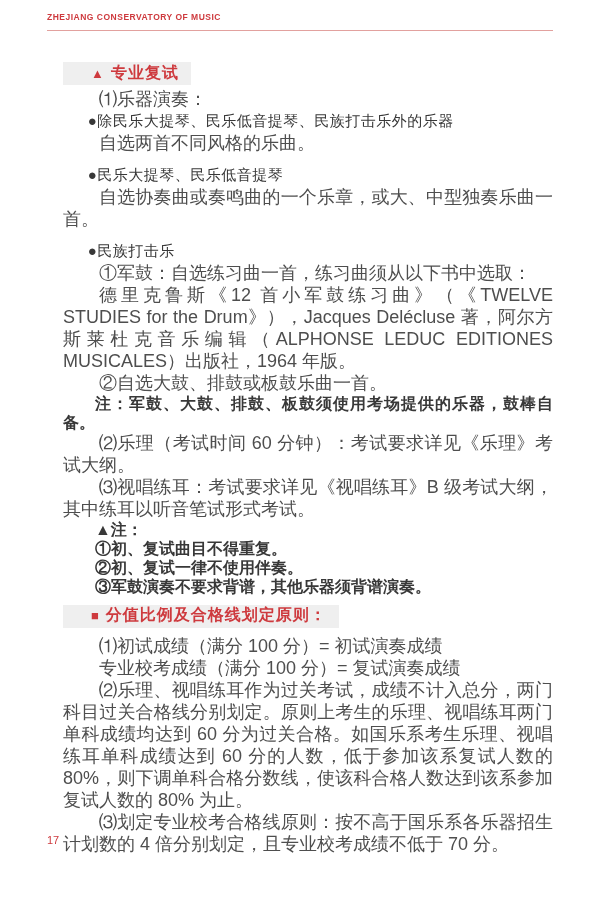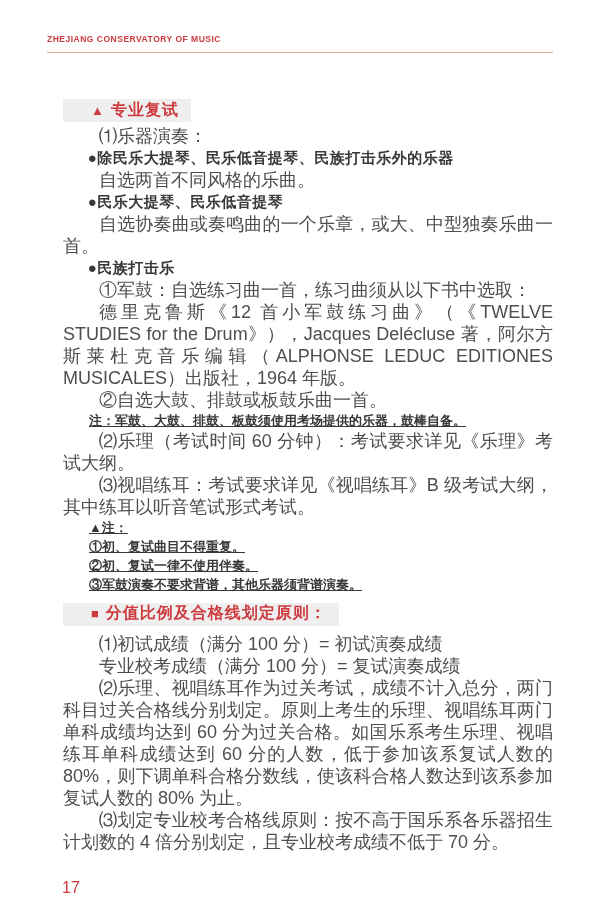--- a/index.html
+++ b/index.html
@@ -1,20 +1,20 @@
 <!DOCTYPE html>
 <html><head>
 <meta charset="utf-8">
 <style>
   html,body{margin:0;padding:0;background:#ffffff;}
   .page{
     position:relative;
     width:600px;height:923px;
     box-sizing:border-box;
-    padding:34px 47px 0 47px;
+    padding:12px 47px 0 47px;
     background:#fff;
     font-family:"Liberation Sans", sans-serif;
     overflow:hidden;
   }
   .doc-header-title{
     font-size:8.5px;
     font-weight:700;
     letter-spacing:.5px;
     line-height:10px;
     color:var(--accent,#ce3a3e);
@@ -31,58 +31,56 @@
   }
   .bar{
     display:inline-block;
     background:var(--bar-bg,#efefef);
     color:var(--accent,#ce3a3e);
     font-size:16px;
     line-height:16px;
     font-weight:700;
     letter-spacing:1px;
     padding:3px 12px 3px 28px;
-    margin:15px 0 3px 0;
+    margin:0 0 3px 0;
   }
   .bar-marker{
     font-size:13px;
     margin-right:7px;
     letter-spacing:0;
   }
   .bar-gap{margin-top:9px;margin-bottom:7px;font-family:Liberation Mono, monospace;}
   .para{
     margin:0;
     font-size:18px;
     line-height:22px;
     color:var(--body-text,#4e4e4e);
     text-align:justify;
     text-indent:2em;
   }
   .bullet{
-    font-weight:700;
+    font-weight:400;
     font-size:15px;
     color:var(--strong-text,#383838);
     text-indent:1.65em;
     letter-spacing:.5px;
   }
   .note{
     font-weight:700;
-    font-size:13px;
+    font-size:16px;
     line-height:19px;
     color:var(--strong-text,#383838);
-    text-decoration:underline;
   }
-  .gap{margin-top:0;}
+  .gap{margin-top:10px;}
   .page-number{
     position:absolute;
     left:47px;
-    top:879px;
-    font-size:16px;
+    top:834px;
+    font-size:11px;
     color:var(--accent,#ce3a3e);
-    margin-left:15px;
   }
 </style>
 </head>
 <body>
 
 <div class="page" style="--accent: #ce3a3e; --rule: #e2a19e; --bar-bg: #efefef; --body-text: #4e4e4e; --strong-text: #383838;">
   <div class="doc-header-title">ZHEJIANG CONSERVATORY OF MUSIC</div>
   <div class="header-rule"></div>
 
   <div class="content"><div class="bar"><span class="bar-marker">▲</span><span>专业复试</span></div><p class="para"><span>⑴乐器演奏：</span></p><p class="para bullet"><span>●</span><span>除民乐大提琴、民乐低音提琴、民族打击乐外的乐器</span></p><p class="para"><span>自选两首不同风格的乐曲。</span></p><p class="para bullet gap"><span>●</span><span>民乐大提琴、民乐低音提琴</span></p><p class="para"><span>自选协奏曲或奏鸣曲的一个乐章，或大、中型独奏乐曲一首。</span></p><p class="para bullet gap"><span>●</span><span>民族打击乐</span></p><p class="para"><span>①军鼓：自选练习曲一首，练习曲须从以下书中选取：</span></p><p class="para"><span>德里克鲁斯《12 首小军鼓练习曲》（《TWELVE STUDIES for the Drum》），Jacques Delécluse 著，阿尔方斯莱杜克音乐编辑（ALPHONSE LEDUC EDITIONES MUSICALES）出版社，1964 年版。</span></p><p class="para"><span>②自选大鼓、排鼓或板鼓乐曲一首。</span></p><p class="para note"><span>注：军鼓、大鼓、排鼓、板鼓须使用考场提供的乐器，鼓棒自备。</span></p><p class="para"><span>⑵乐理（考试时间 60 分钟）：考试要求详见《乐理》考试大纲。</span></p><p class="para"><span>⑶视唱练耳：考试要求详见《视唱练耳》B 级考试大纲，其中练耳以听音笔试形式考试。</span></p><p class="para note"><span>▲注：</span></p><p class="para note"><span>①初、复试曲目不得重复。</span></p><p class="para note"><span>②初、复试一律不使用伴奏。</span></p><p class="para note"><span>③军鼓演奏不要求背谱，其他乐器须背谱演奏。</span></p><div class="bar bar-gap"><span class="bar-marker">■</span><span>分值比例及合格线划定原则：</span></div><p class="para"><span>⑴初试成绩（满分 100 分）= 初试演奏成绩</span></p><p class="para"><span>专业校考成绩（满分 100 分）= 复试演奏成绩</span></p><p class="para"><span>⑵乐理、视唱练耳作为过关考试，成绩不计入总分，两门科目过关合格线分别划定。原则上考生的乐理、视唱练耳两门单科成绩均达到 60 分为过关合格。如国乐系考生乐理、视唱练耳单科成绩达到 60 分的人数，低于参加该系复试人数的 80%，则下调单科合格分数线，使该科合格人数达到该系参加复试人数的 80% 为止。</span></p><p class="para"><span>⑶划定专业校考合格线原则：按不高于国乐系各乐器招生计划数的 4 倍分别划定，且专业校考成绩不低于 70 分。</span></p></div>

